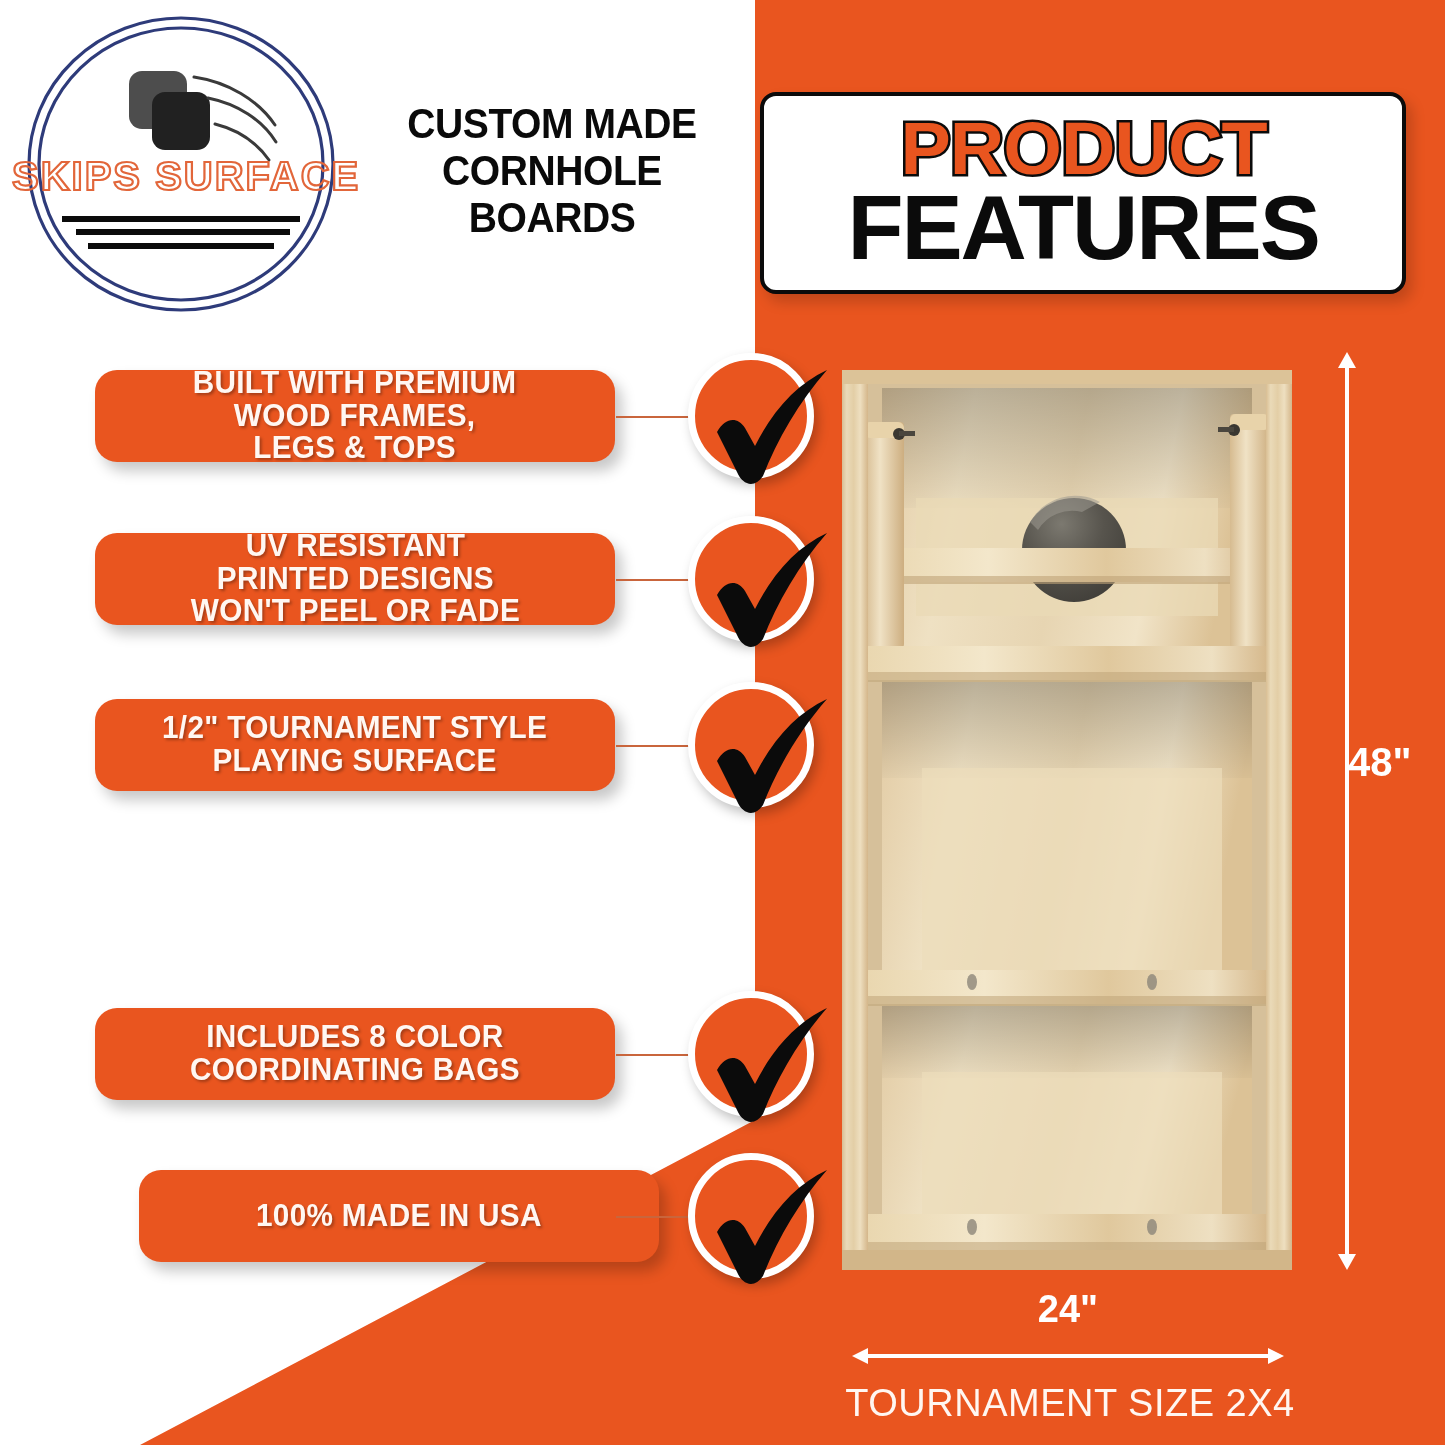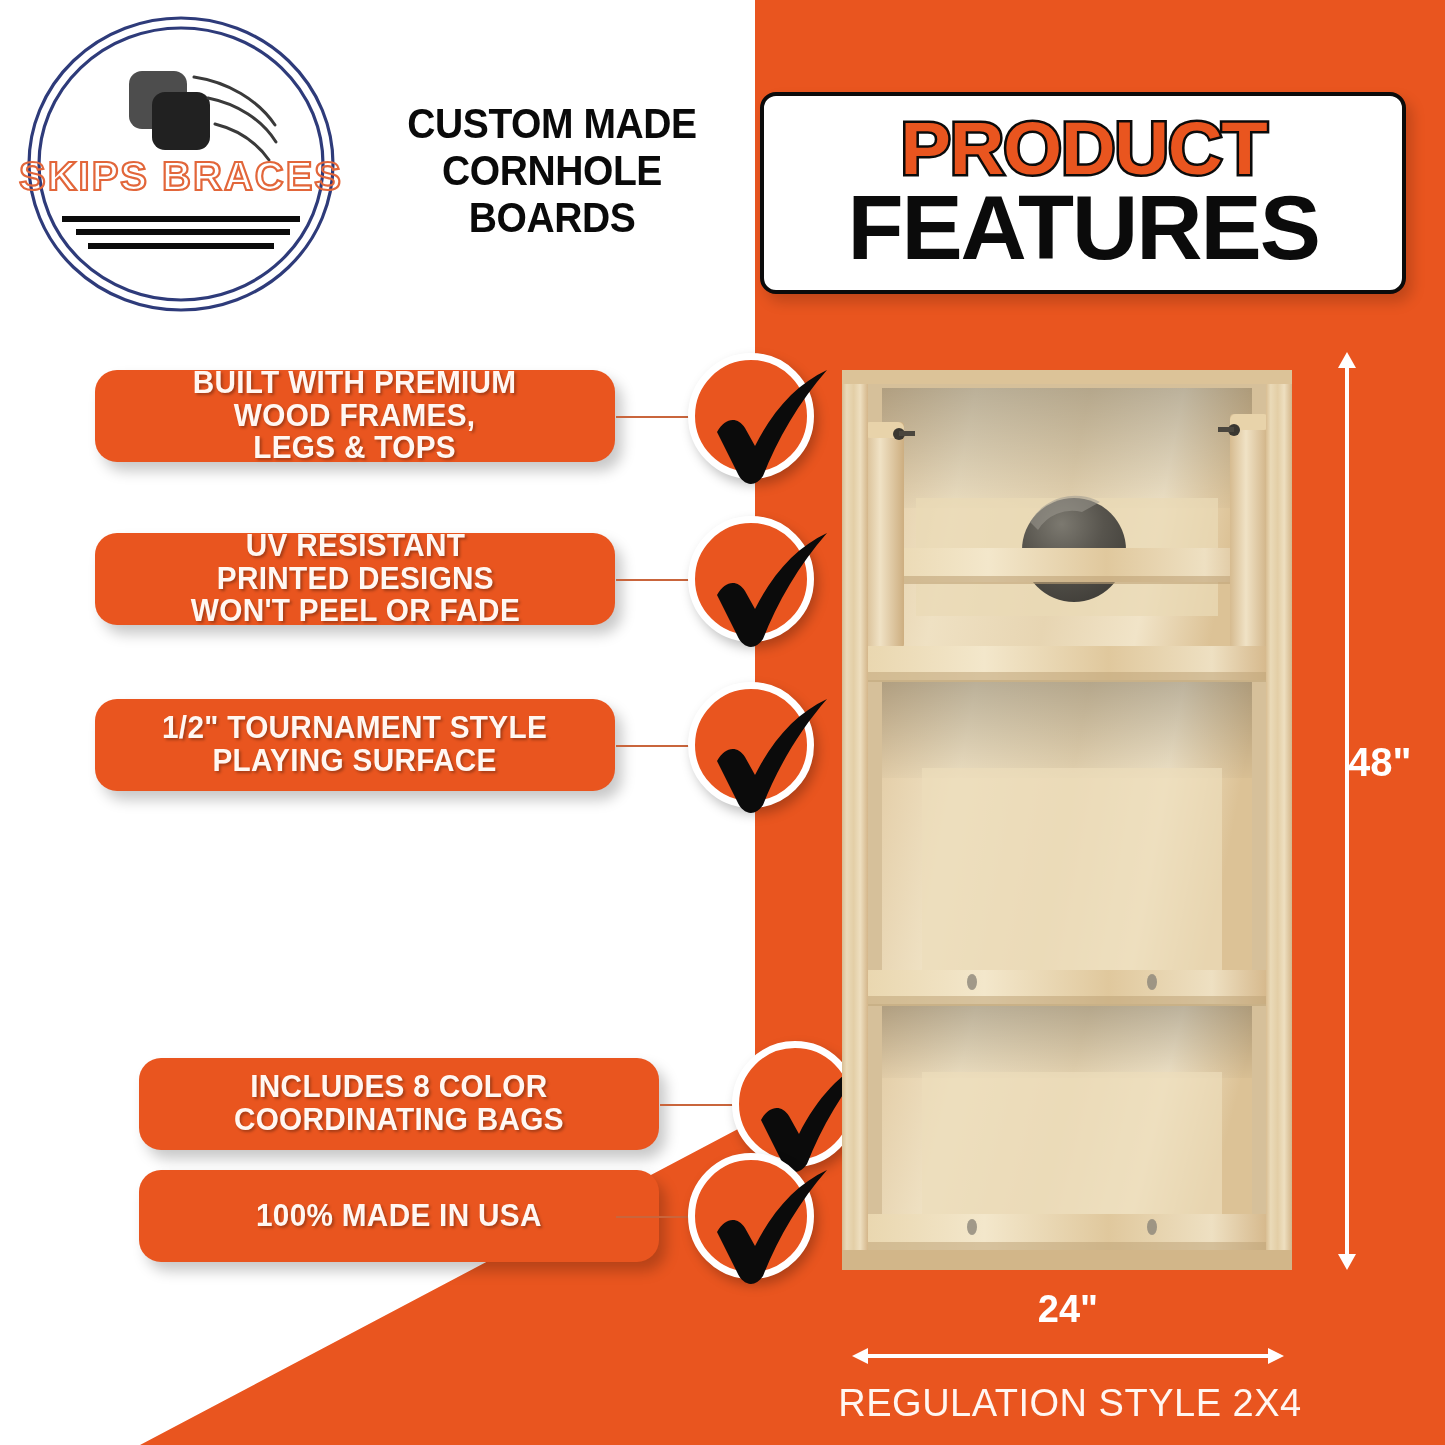--- a/index.html
+++ b/index.html
@@ -144,21 +144,21 @@
         <path d="M182 63 C 216 68, 246 86, 263 111"></path>
         <path d="M196 84 C 226 90, 250 106, 264 128"></path>
         <path d="M203 110 C 227 116, 245 129, 257 146"></path>
       </g>
       <g stroke="#0b0b0b" stroke-linecap="butt">
         <line x1="50" y1="205" x2="288" y2="205" stroke-width="6"></line>
         <line x1="64" y1="218" x2="278" y2="218" stroke-width="6"></line>
         <line x1="76" y1="232" x2="262" y2="232" stroke-width="6"></line>
       </g>
     </svg>
-    <div class="logo-word">SKIPS BRACES</div>
+    <div class="logo-word">SKIPS SURFACE</div>
   </div>
 
   <div class="headline">
     <div>CUSTOM MADE</div>
     <div>CORNHOLE</div>
     <div>BOARDS</div>
   </div>
 
   <div class="pf-badge">
     <div class="pf-top">PRODUCT</div>
@@ -206,21 +206,21 @@
     </div>
     <div class="connector" style="top:51px;"></div>
     <div class="check-circle" style="top:-12px;">
       <svg viewBox="0 0 160 160" xmlns="http://www.w3.org/2000/svg">
         <path d="M36 88 C44 74, 56 72, 64 84 L74 102 C92 66, 116 40, 146 26 C118 58, 96 96, 82 132 C74 144, 62 142, 56 128 Z" fill="#0b0b0b"></path>
       </svg>
     </div>
   </div>
 
 
-  <div class="feature-row" style="top:1053px;margin-left:44px;">
+  <div class="feature-row" style="top:1003px;">
     <div class="pill" style="height:92px;top:5px;">
       <span>
         <span>INCLUDES 8 COLOR</span><br>
         <span>COORDINATING BAGS</span>
       </span>
     </div>
     <div class="connector" style="top:51px;"></div>
     <div class="check-circle" style="top:-12px;">
       <svg viewBox="0 0 160 160" xmlns="http://www.w3.org/2000/svg">
         <path d="M36 88 C44 74, 56 72, 64 84 L74 102 C92 66, 116 40, 146 26 C118 58, 96 96, 82 132 C74 144, 62 142, 56 128 Z" fill="#0b0b0b"></path>
@@ -353,15 +353,15 @@
 
   <div class="dim-h-label">24"</div>
   <div class="dim-h">
     <svg viewBox="0 0 432 22" xmlns="http://www.w3.org/2000/svg">
       <line x1="12" y1="11" x2="420" y2="11" stroke="#ffffff" stroke-width="4"></line>
       <polygon points="0,11 16,3 16,19" fill="#ffffff"></polygon>
       <polygon points="432,11 416,3 416,19" fill="#ffffff"></polygon>
     </svg>
   </div>
 
-  <div class="reg-label">REGULATION STYLE 2X4</div>
+  <div class="reg-label">TOURNAMENT SIZE 2X4</div>
 
 </div>
 
 </body></html>

